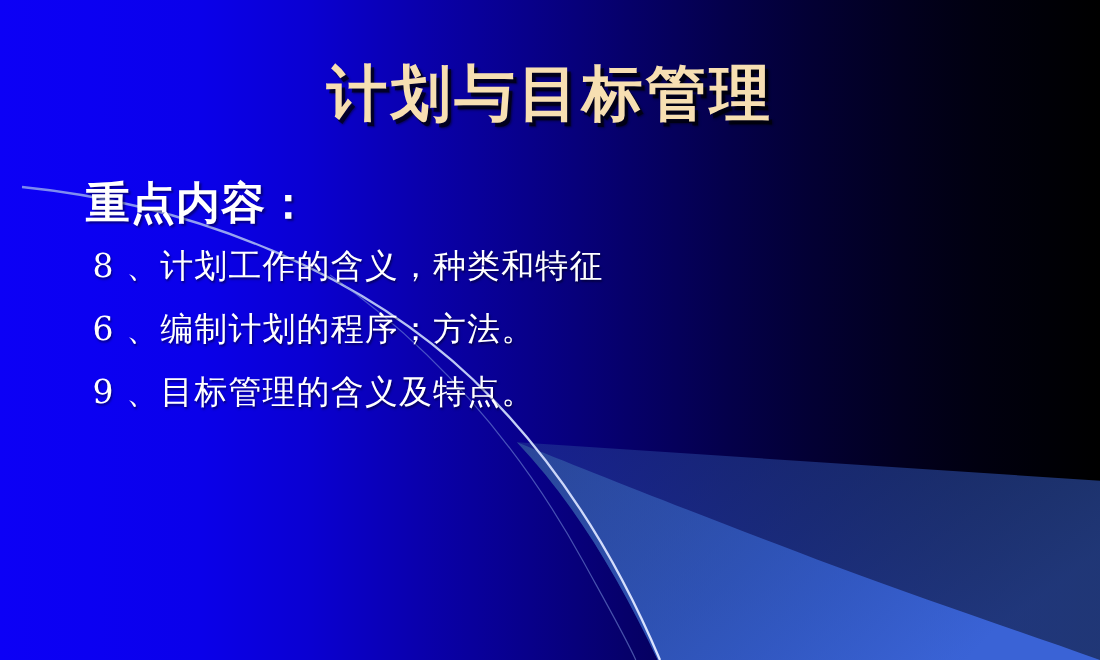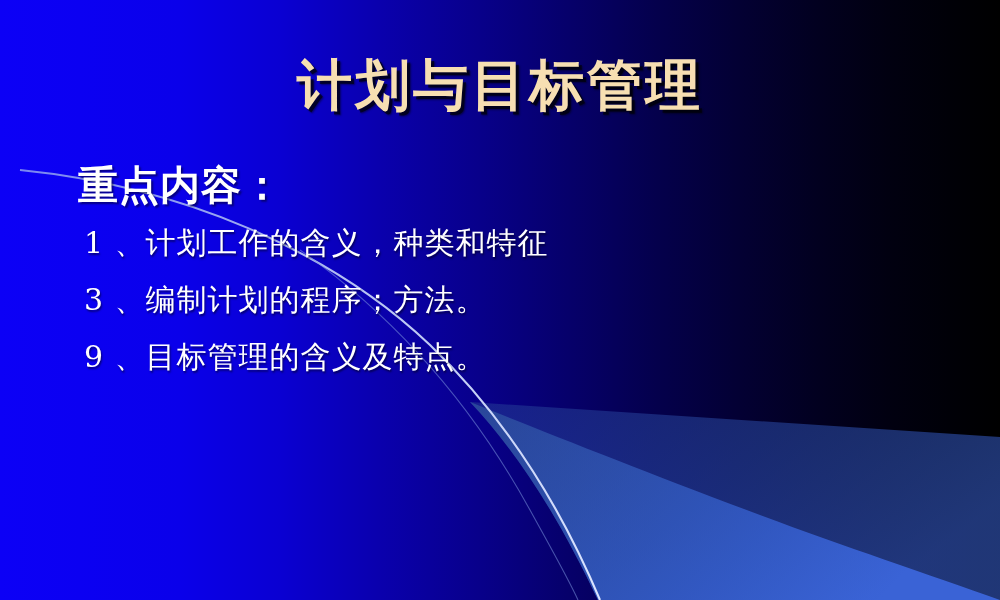--- a/index.html
+++ b/index.html
@@ -151,19 +151,19 @@
              C 552 550 568 578 578 600" fill="none" stroke="#7c93dd" stroke-width="1.1" opacity="0.55"></path>
   </svg>
 
   <div class="title-area">
     <h1 class="title">计划与目标管理</h1>
   </div>
 
   <div class="body-area">
     <div class="heading">重点内容：</div>
     <ul class="bullet-list">
-      <li>1 、计划工作的含义，种类和特征</li>
-      <li>3 、编制计划的程序；方法。</li>
+      <li>8 、计划工作的含义，种类和特征</li>
+      <li>6 、编制计划的程序；方法。</li>
       <li>9 、目标管理的含义及特点。</li>
     </ul>
   </div>
 
 </div>
 
 </body></html>

